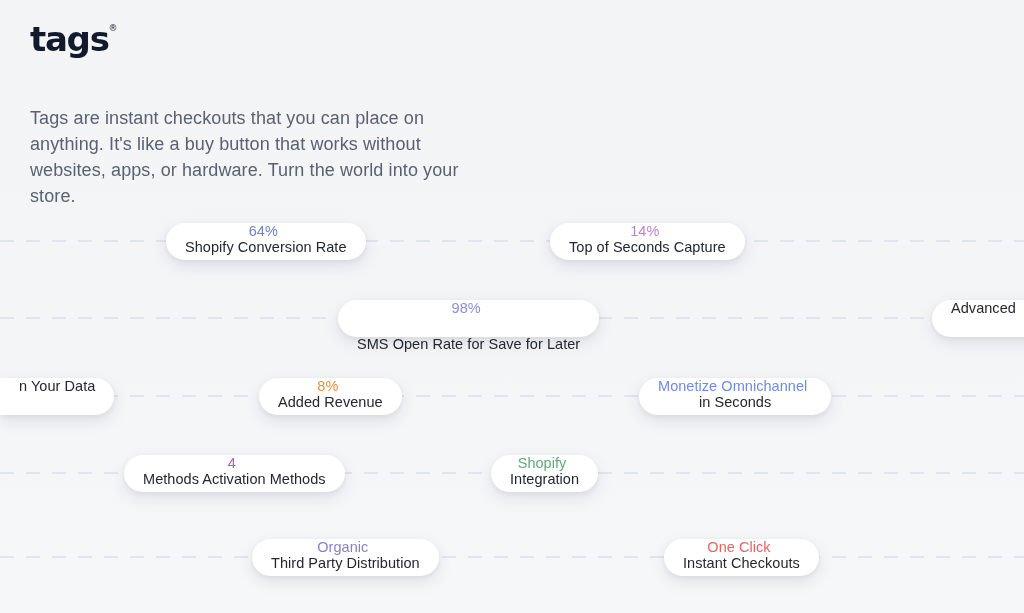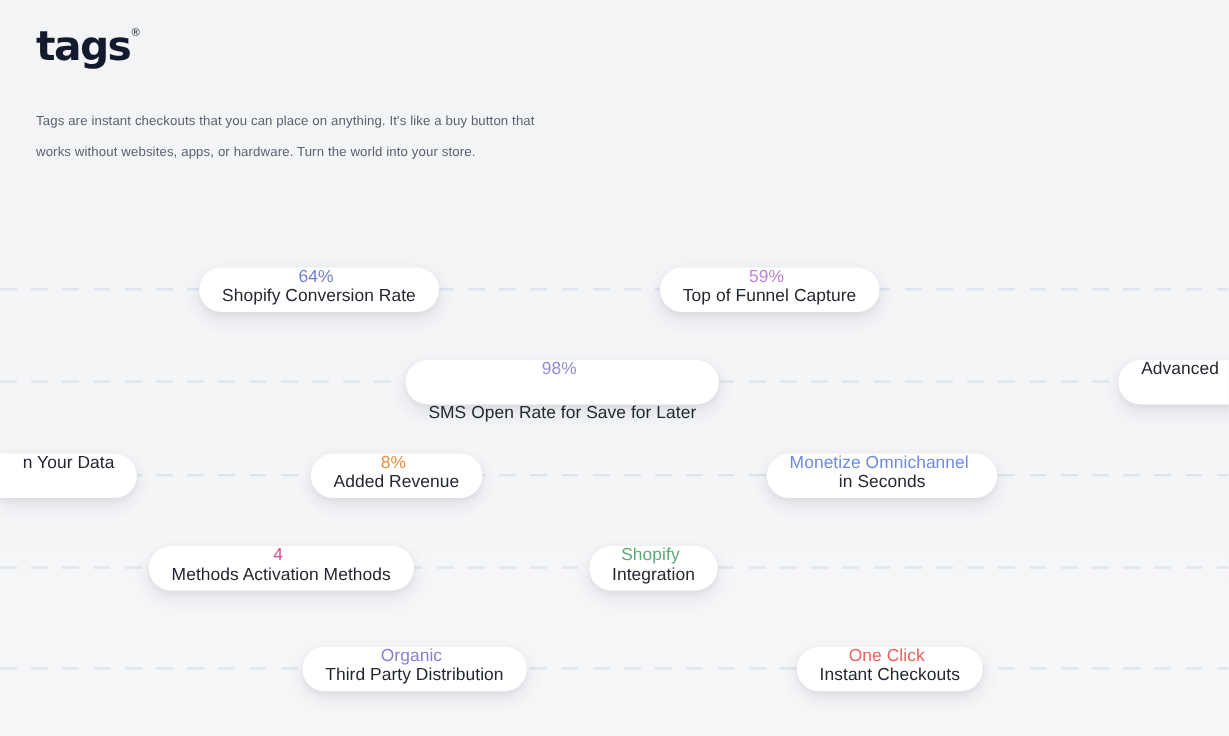--- a/index.html
+++ b/index.html
@@ -43,22 +43,22 @@
   .logo-reg {
     position: absolute;
     top: 2px;
     right: -9px;
     font-size: 9px;
     font-weight: 400;
     color: #1d2237;
     letter-spacing: 0;
   }
   .intro {
-    margin-top: 32px;
-    font-size: 11px;
+    margin-top: 49px;
+    font-size: 18px;
     line-height: 26px;
     color: #5b6170;
     letter-spacing: 0.1px;
   }
 
   
   .rail {
     position: absolute;
     left: 0;
     width: 1024px;
@@ -122,22 +122,22 @@
       <div class="rail" style="top: 395px;"></div>
       <div class="rail" style="top: 472px;"></div>
       <div class="rail" style="top: 556px;"></div>
     </div>
   <div id="chips">
       <div class="chip" style="left: 166px; top: 223px;">
         <span class="accent" style="color: rgb(111, 127, 208);">64%</span>
         <span>Shopify Conversion Rate</span>
       </div>
       <div class="chip" style="left: 550px; top: 223px;">
-        <span class="accent" style="color: rgb(192, 127, 214);">59%</span>
-        <span>Top of Funnel Capture</span>
+        <span class="accent" style="color: rgb(192, 127, 214);">14%</span>
+        <span>Top of Seconds Capture</span>
       </div>
       <div class="chip" style="left: 338px; top: 300px; gap: 20px;">
         <span class="accent" style="color: rgb(139, 143, 214);">98%</span>
         <span>SMS Open Rate for Save for Later</span>
       </div>
       <div class="chip clip-right" style="left: 932px; top: 300px;">
         <span>Advanced</span>
       </div>
       <div class="chip clip-left" style="left: 0px; top: 378px;">
         <span>n Your Data</span>

